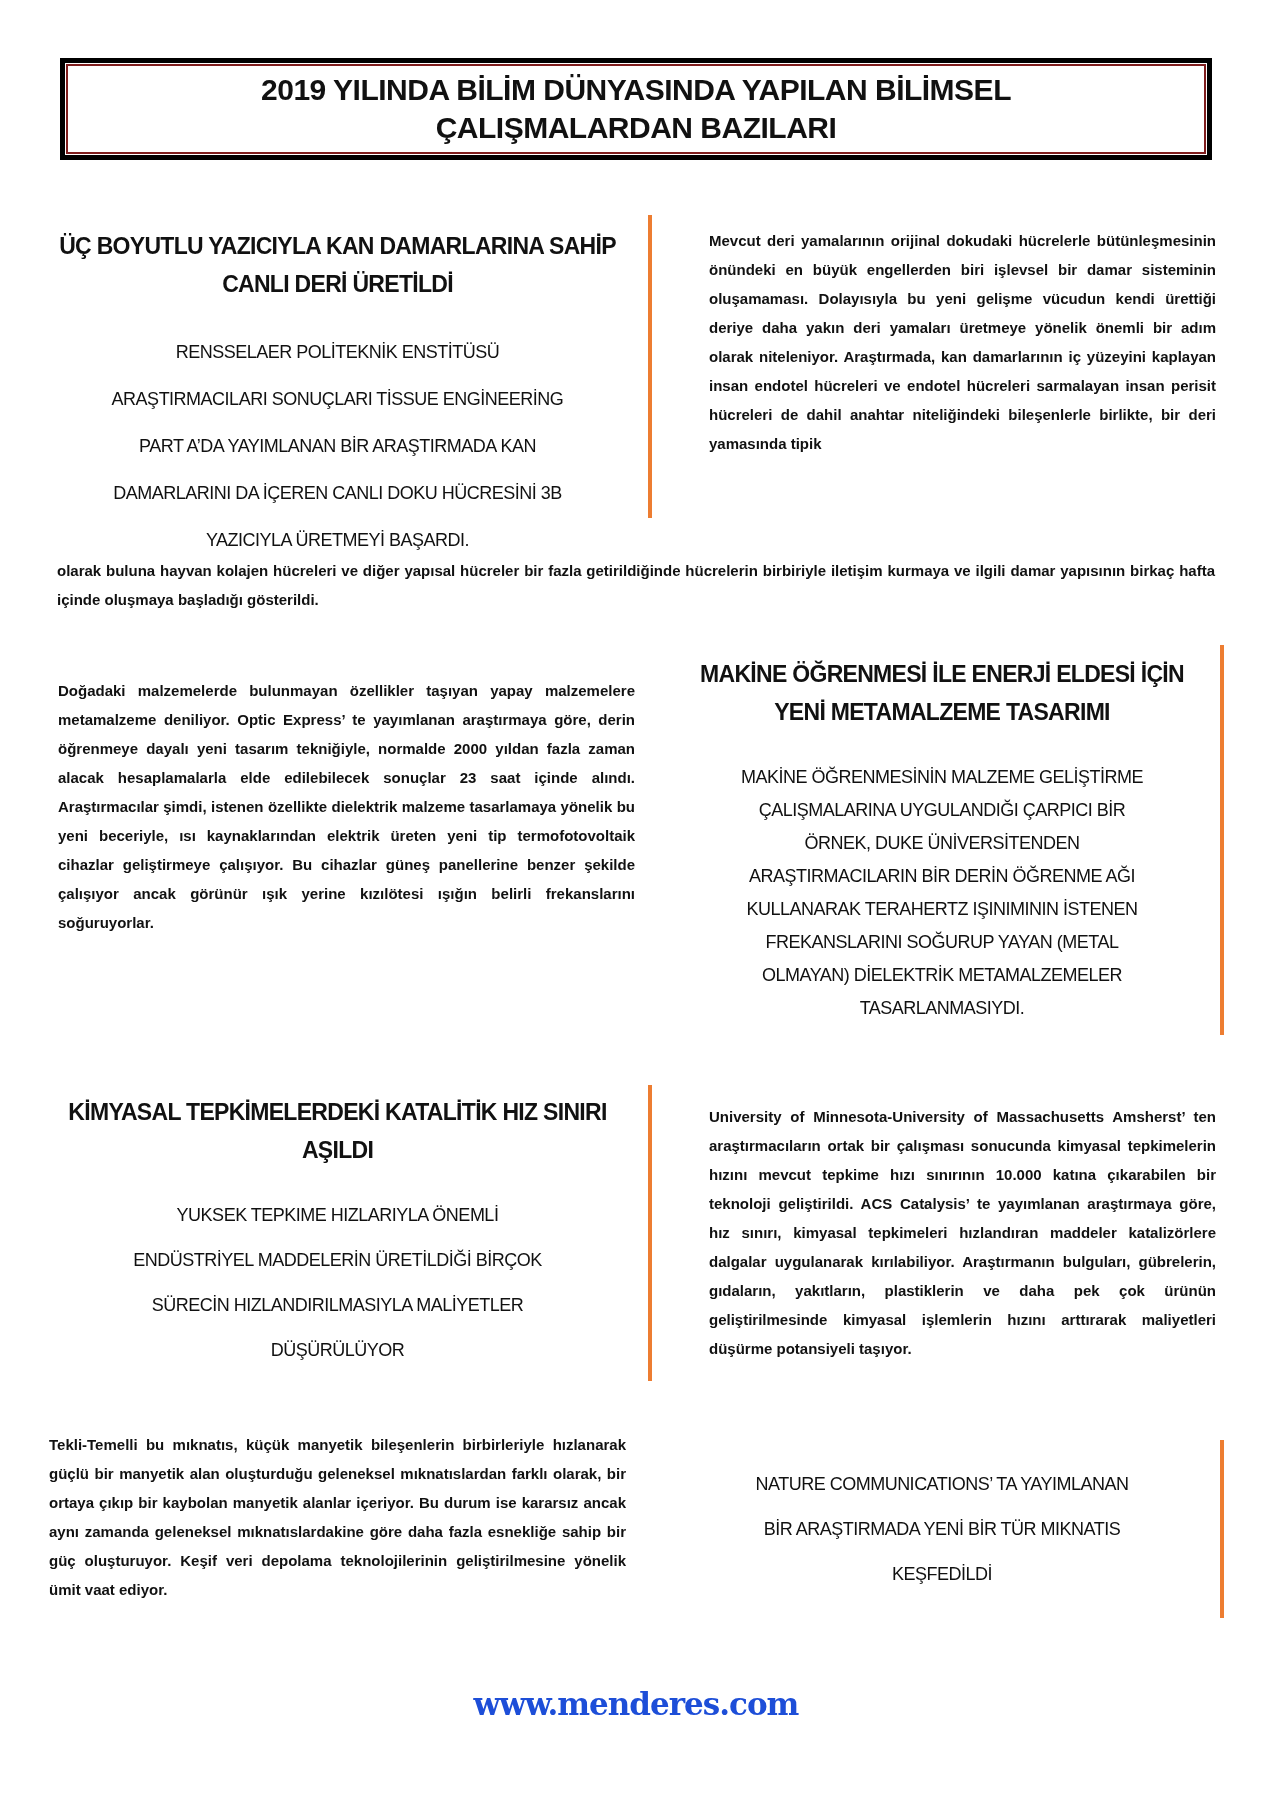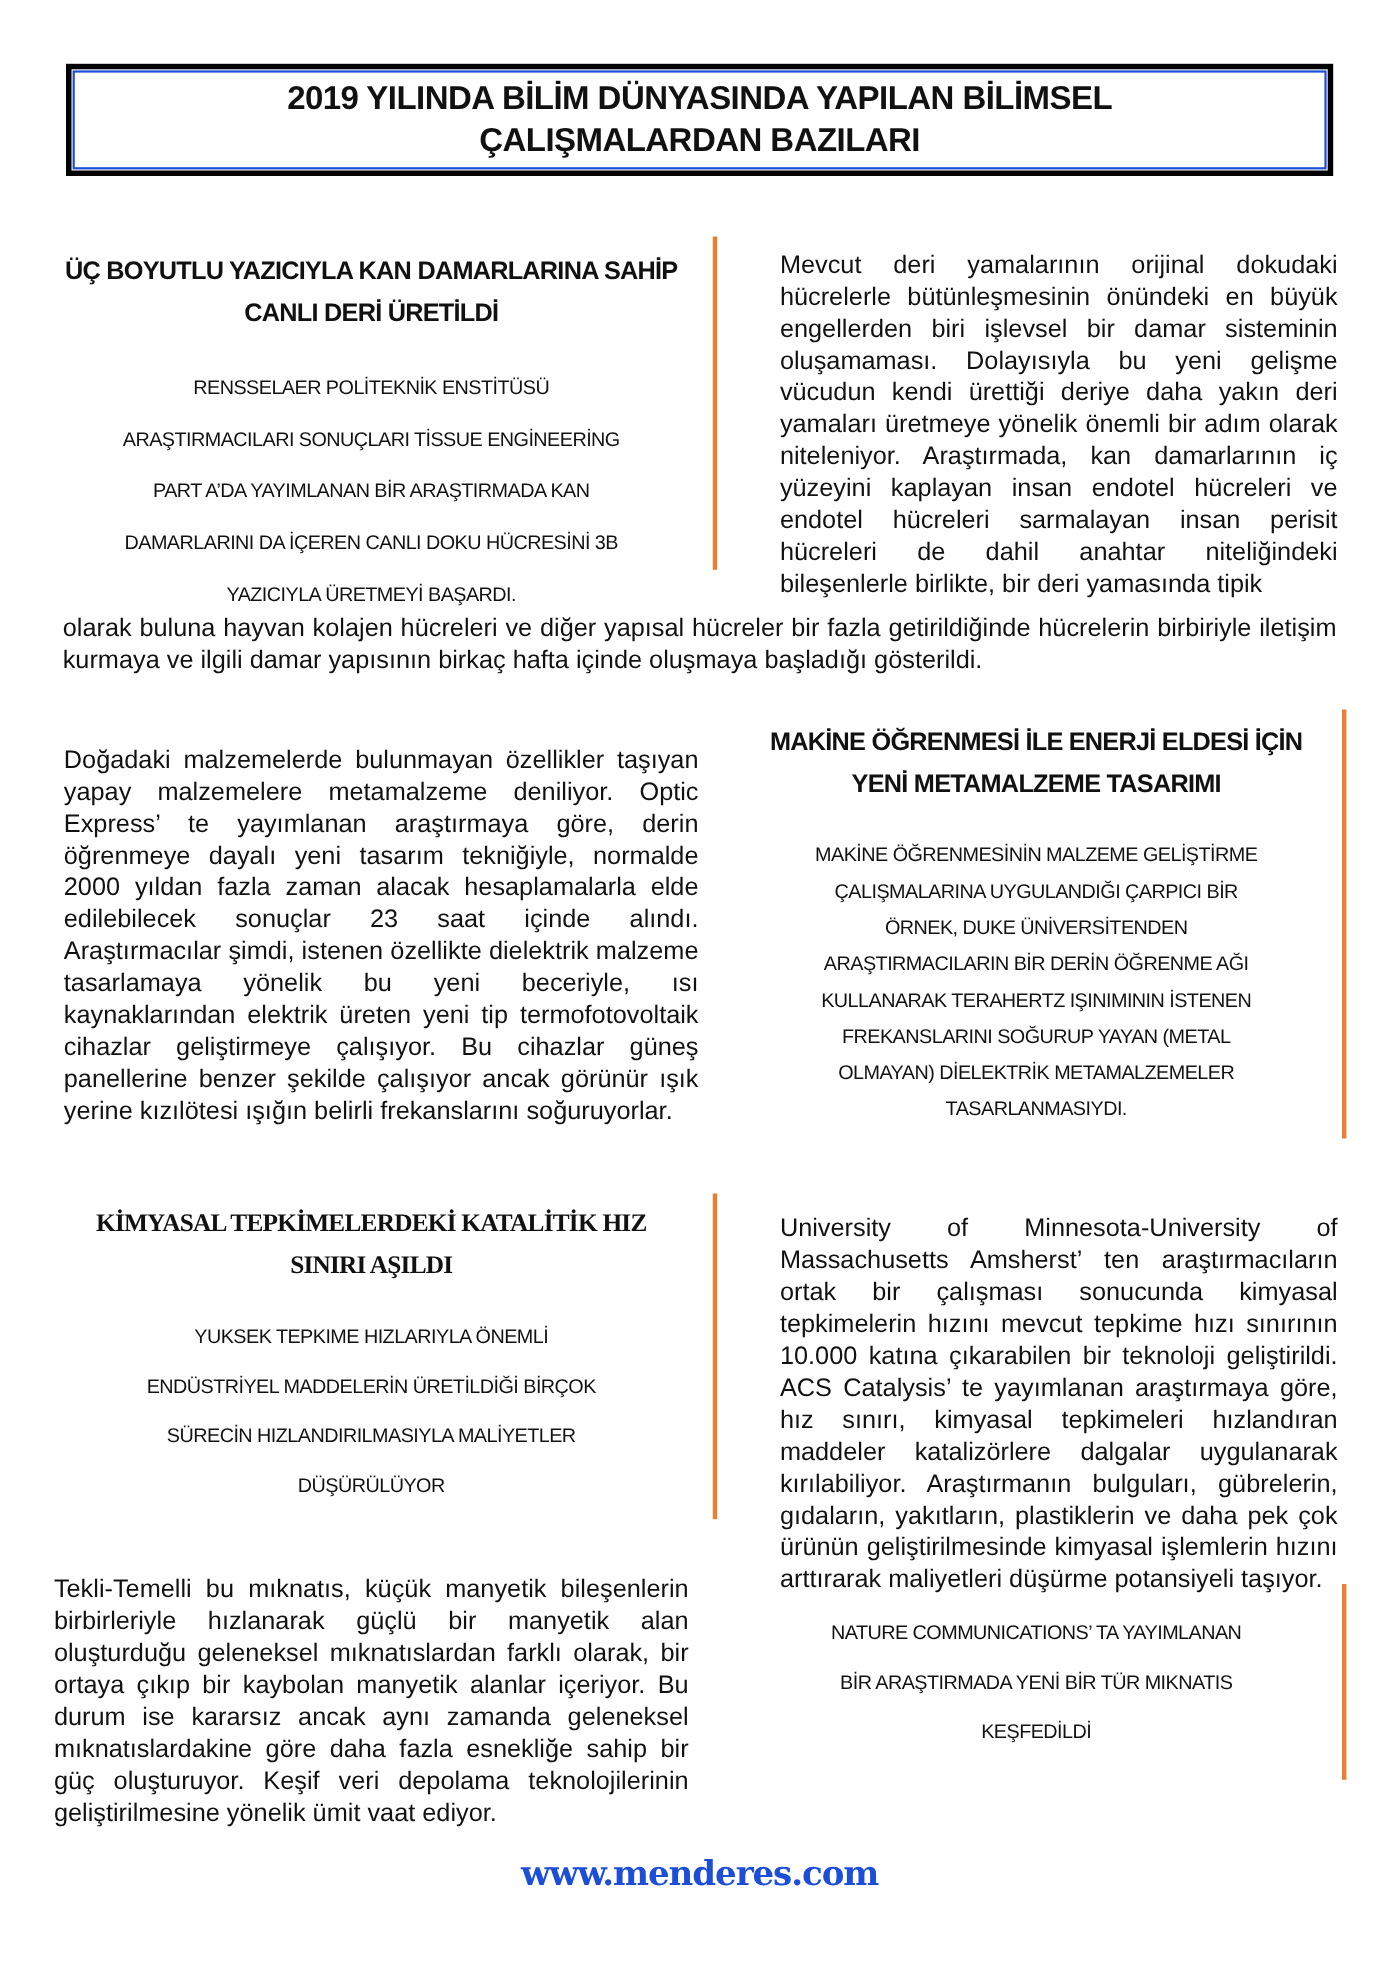--- a/index.html
+++ b/index.html
@@ -18,21 +18,21 @@
   .title-box {
     position: absolute;
     left: 60px; top: 58px; width: 1152px; height: 102px;
     box-sizing: border-box;
     border: 5px solid #000;
     padding: 1px;
   }
   .title-box-inner {
     box-sizing: border-box;
     width: 100%; height: 100%;
-    border: 2px solid #1d4ed8;
+    border: 2px solid #7f1d1d;
     display: flex; align-items: center; justify-content: center;
   }
   .page-title {
     font-size: 30px; line-height: 38px; font-weight: bold;
     letter-spacing: -0.5px;
     text-align: center; white-space: pre-line;
   }
 
   
   .hsec {
@@ -49,42 +49,43 @@
   }
   .hsec .sub {
     font-size: 18px; font-weight: normal;
     letter-spacing: -0.5px;
     text-align: center; white-space: pre-line;
   }
 
   
   .para {
     position: absolute;
-    font-size: 23px; line-height: 29px;
+    font-size: 15px; line-height: 29px;
     text-align: justify;
+    font-weight: bold;
   }
 
   
   #s1   { left: 55px;  top: 215px;  width: 597px; height: 303px; }
   #s1 h2 { margin-top: 12px; }
   #s1 .sub { margin-top: 26px; line-height: 47px; }
 
   #p1   { left: 709px; top: 226px;  width: 507px; }
   #p1c  { left: 57px;  top: 556px;  width: 1158px; }
 
   #p2i  { left: 58px;  top: 676px;  width: 577px; }
 
   #s2   { left: 692px; top: 645px;  width: 532px; height: 390px; }
   #s2 h2 { margin-top: 10px; }
   #s2 .sub { margin-top: 30px; line-height: 33px; }
 
   #p2   { left: 709px; top: 1102px; width: 507px; }
 
   #s3   { left: 55px;  top: 1085px; width: 597px; height: 296px; }
-  #s3 h2 { margin-top: 8px; font-family: Liberation Serif, serif; }
+  #s3 h2 { margin-top: 8px; }
   #s3 .sub { margin-top: 24px; line-height: 45px; }
 
   #p3   { left: 49px;  top: 1430px; width: 577px; }
 
   #s4   { left: 692px; top: 1440px; width: 532px; height: 178px; }
   #s4 h2 { margin-top: 20px; }
   #s4 .sub { margin-top: 22px; line-height: 45px; }
 
   .site-footer {
     position: absolute;

